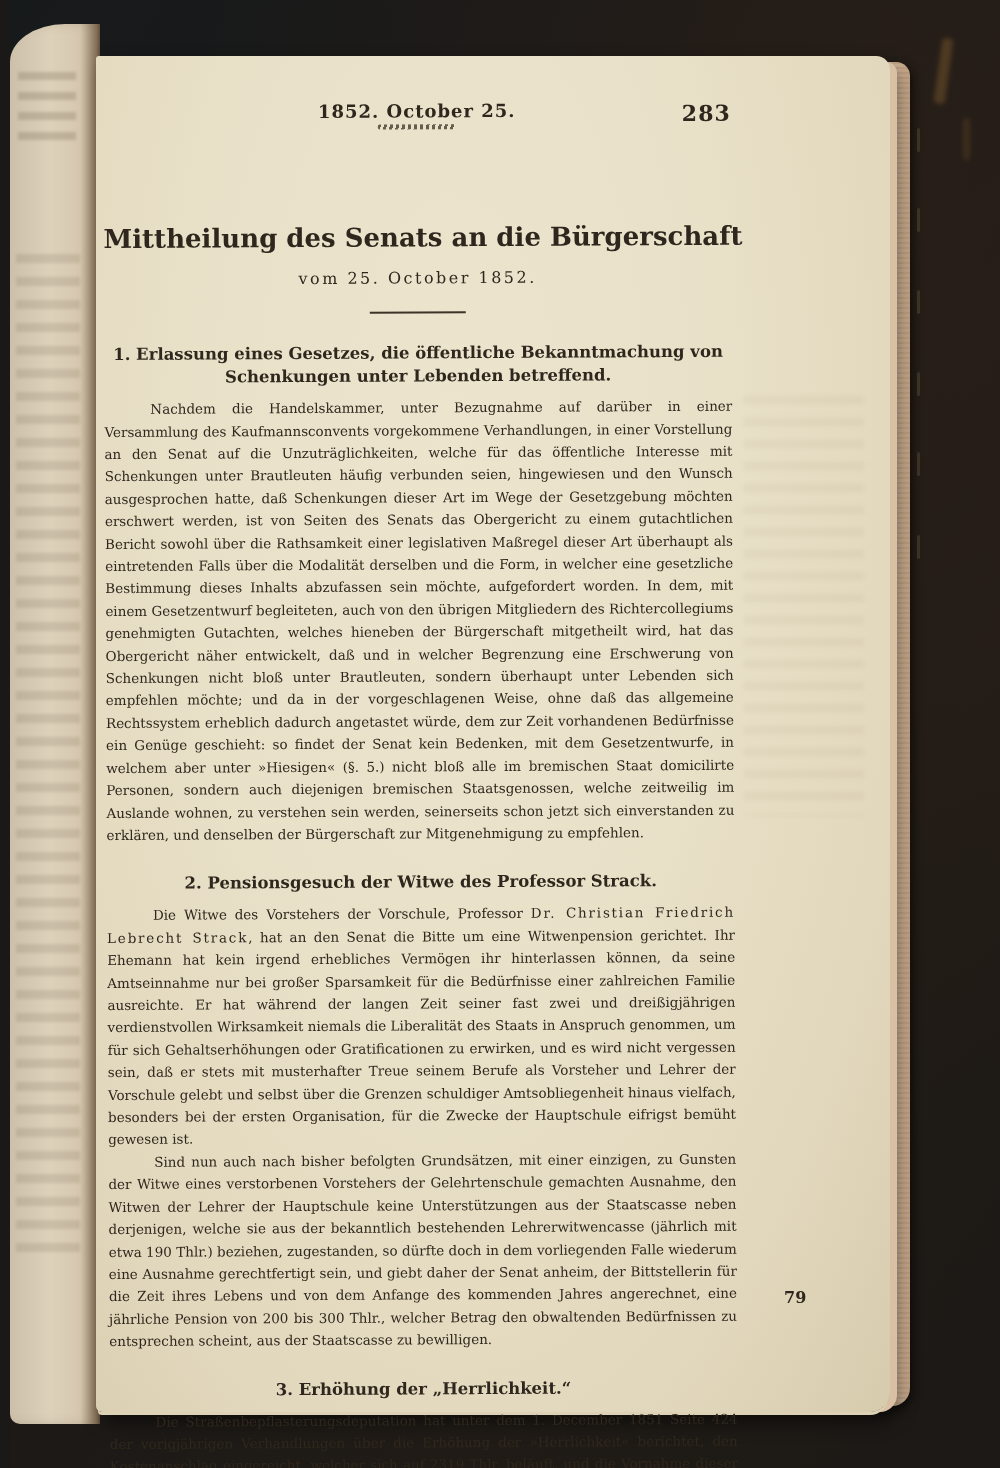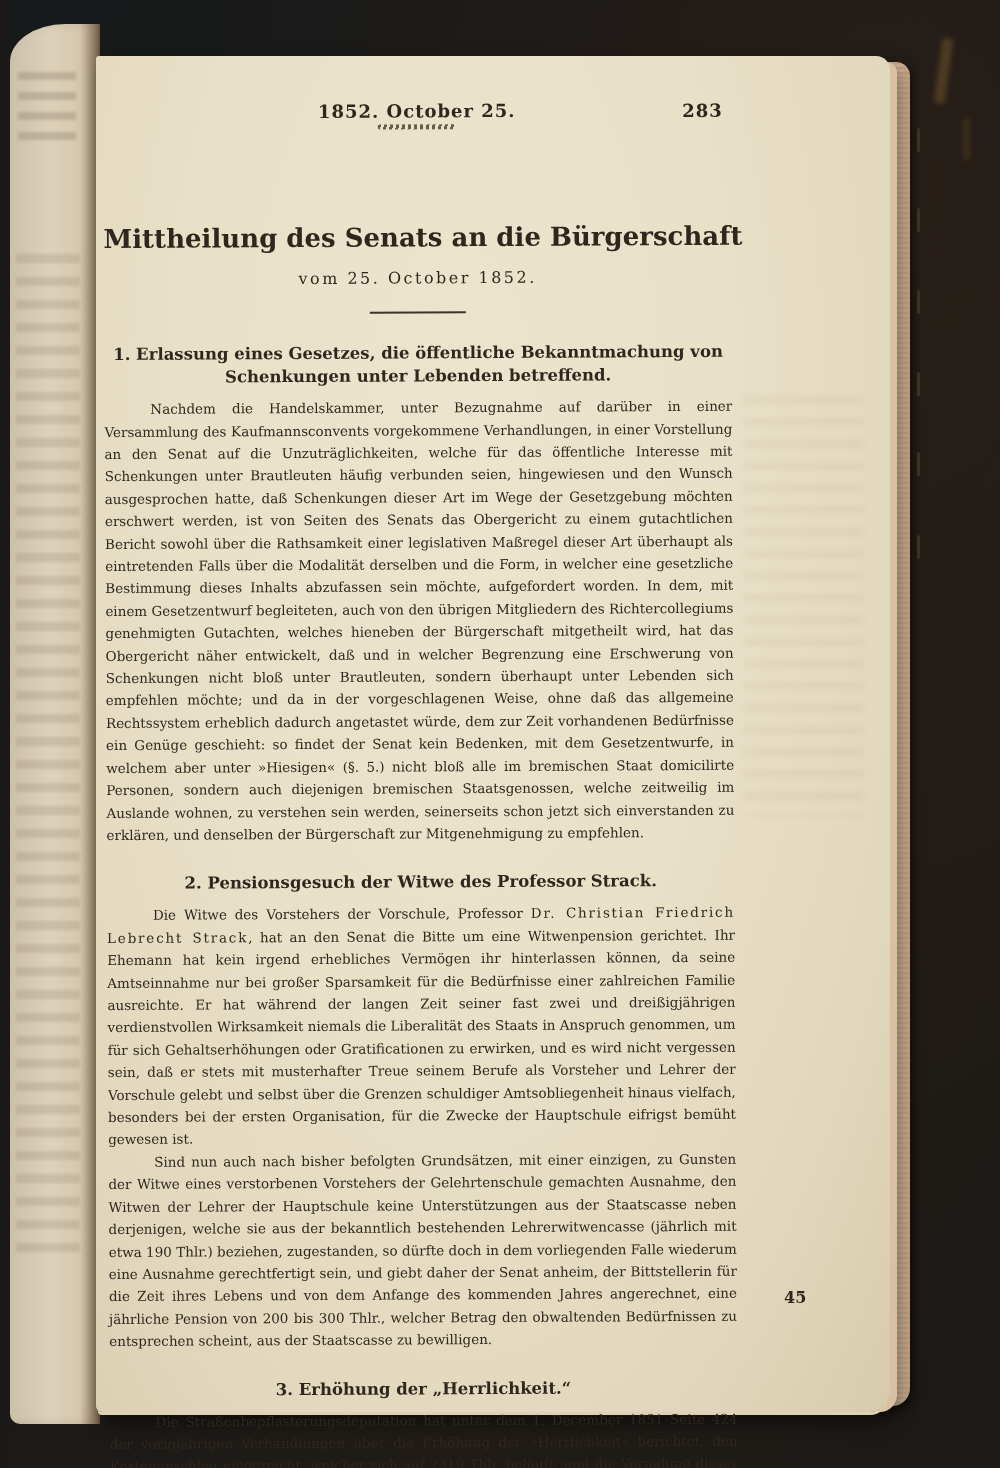--- a/index.html
+++ b/index.html
@@ -68,21 +68,21 @@
     position:absolute;inset:0;
     padding:44px 156px 0 10px;
     color:#2f271d;
     transform:rotate(-0.3deg);
   }
 
   .header{position:relative;height:44px;}
   .date-heading{
     text-align:center;font-weight:bold;font-size:18px;letter-spacing:1px;
   }
-  .page-number{position:absolute;right:8px;top:1px;font-weight:bold;font-size:18px;letter-spacing:1px;}
+  .page-number{position:absolute;right:0;top:1px;font-weight:bold;font-size:22px;letter-spacing:1px;}
   .squiggle-rule{
     margin:3px auto 0;width:78px;height:5px;
     background:repeating-linear-gradient(100deg,#473c2e 0 3px,rgba(0,0,0,0) 3px 6px);
     opacity:.8;border-radius:2px;
   }
 
   .doc-title{
     margin-top:78px;text-align:center;font-weight:bold;font-size:26px;
     white-space:nowrap;letter-spacing:0;
   }
@@ -149,16 +149,16 @@
 
       <div class="sec-heading">2. Pensionsgesuch der Witwe des Professor Strack.</div>
       <p class="para"><span>Die Witwe des Vorstehers der Vorschule, Professor </span><span class="name-sperr">Dr. Christian Friedrich Lebrecht Strack</span><span>, hat an den Senat die Bitte um eine Witwenpension gerichtet. Ihr Ehemann hat kein irgend erhebliches Vermögen ihr hinterlassen können, da seine Amtseinnahme nur bei großer Sparsamkeit für die Bedürfnisse einer zahlreichen Familie ausreichte. Er hat während der langen Zeit seiner fast zwei und dreißigjährigen verdienstvollen Wirksamkeit niemals die Liberalität des Staats in Anspruch genommen, um für sich Gehaltserhöhungen oder Gratificationen zu erwirken, und es wird nicht vergessen sein, daß er stets mit musterhafter Treue seinem Berufe als Vorsteher und Lehrer der Vorschule gelebt und selbst über die Grenzen schuldiger Amtsobliegenheit hinaus vielfach, besonders bei der ersten Organisation, für die Zwecke der Hauptschule eifrigst bemüht gewesen ist.</span></p>
       <p class="para">Sind nun auch nach bisher befolgten Grundsätzen, mit einer einzigen, zu Gunsten der Witwe eines verstorbenen Vorstehers der Gelehrtenschule gemachten Ausnahme, den Witwen der Lehrer der Hauptschule keine Unterstützungen aus der Staatscasse neben derjenigen, welche sie aus der bekanntlich bestehenden Lehrerwitwencasse (jährlich mit etwa 190 Thlr.) beziehen, zugestanden, so dürfte doch in dem vorliegenden Falle wiederum eine Ausnahme gerechtfertigt sein, und giebt daher der Senat anheim, der Bittstellerin für die Zeit ihres Lebens und von dem Anfange des kommenden Jahres angerechnet, eine jährliche Pension von 200 bis 300 Thlr., welcher Betrag den obwaltenden Bedürfnissen zu entsprechen scheint, aus der Staatscasse zu bewilligen.</p>
 
       <div class="sec-heading">3. Erhöhung der „Herrlichkeit.“</div>
       <p class="para">Die Straßenbepflasterungsdeputation hat unter dem 1. December 1851 Seite 424 der vorigjährigen Verhandlungen über die Erhöhung der »Herrlichkeit« berichtet, den Kostenanschlag eingereicht, welcher sich auf 2319 Thlr. beläuft, und die Vornahme dieser Arbeit</p>
 
     </div>
 
-    <div class="catchword">45</div>
+    <div class="catchword">79</div>
   </div>
 
 </div>
 
 </body></html>

